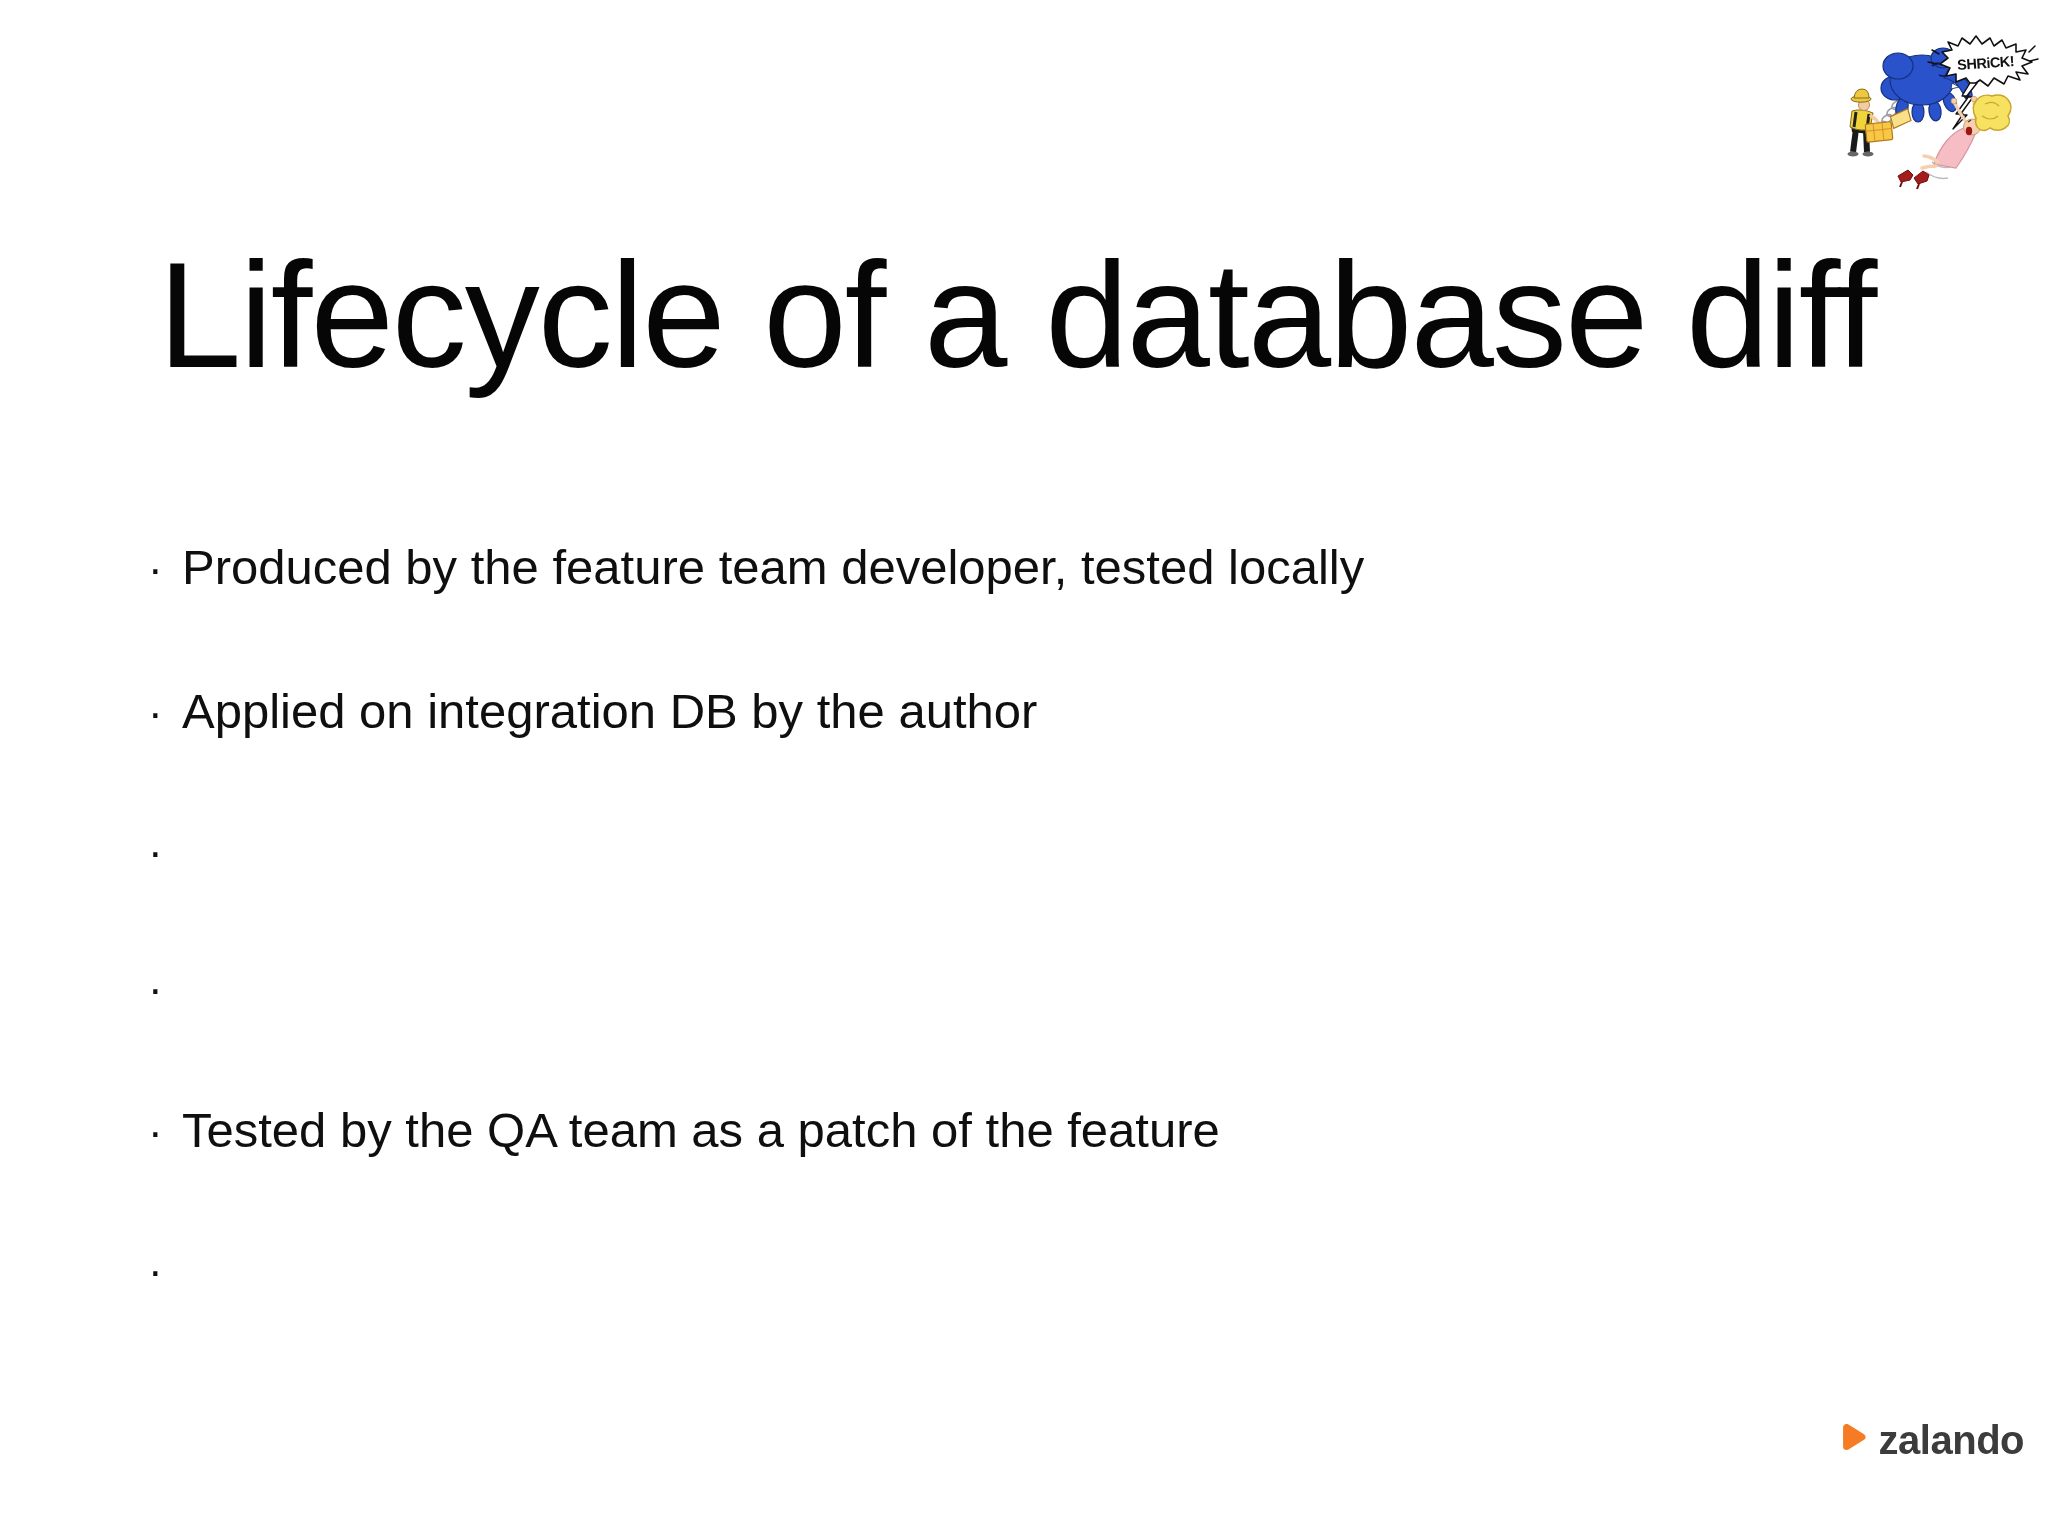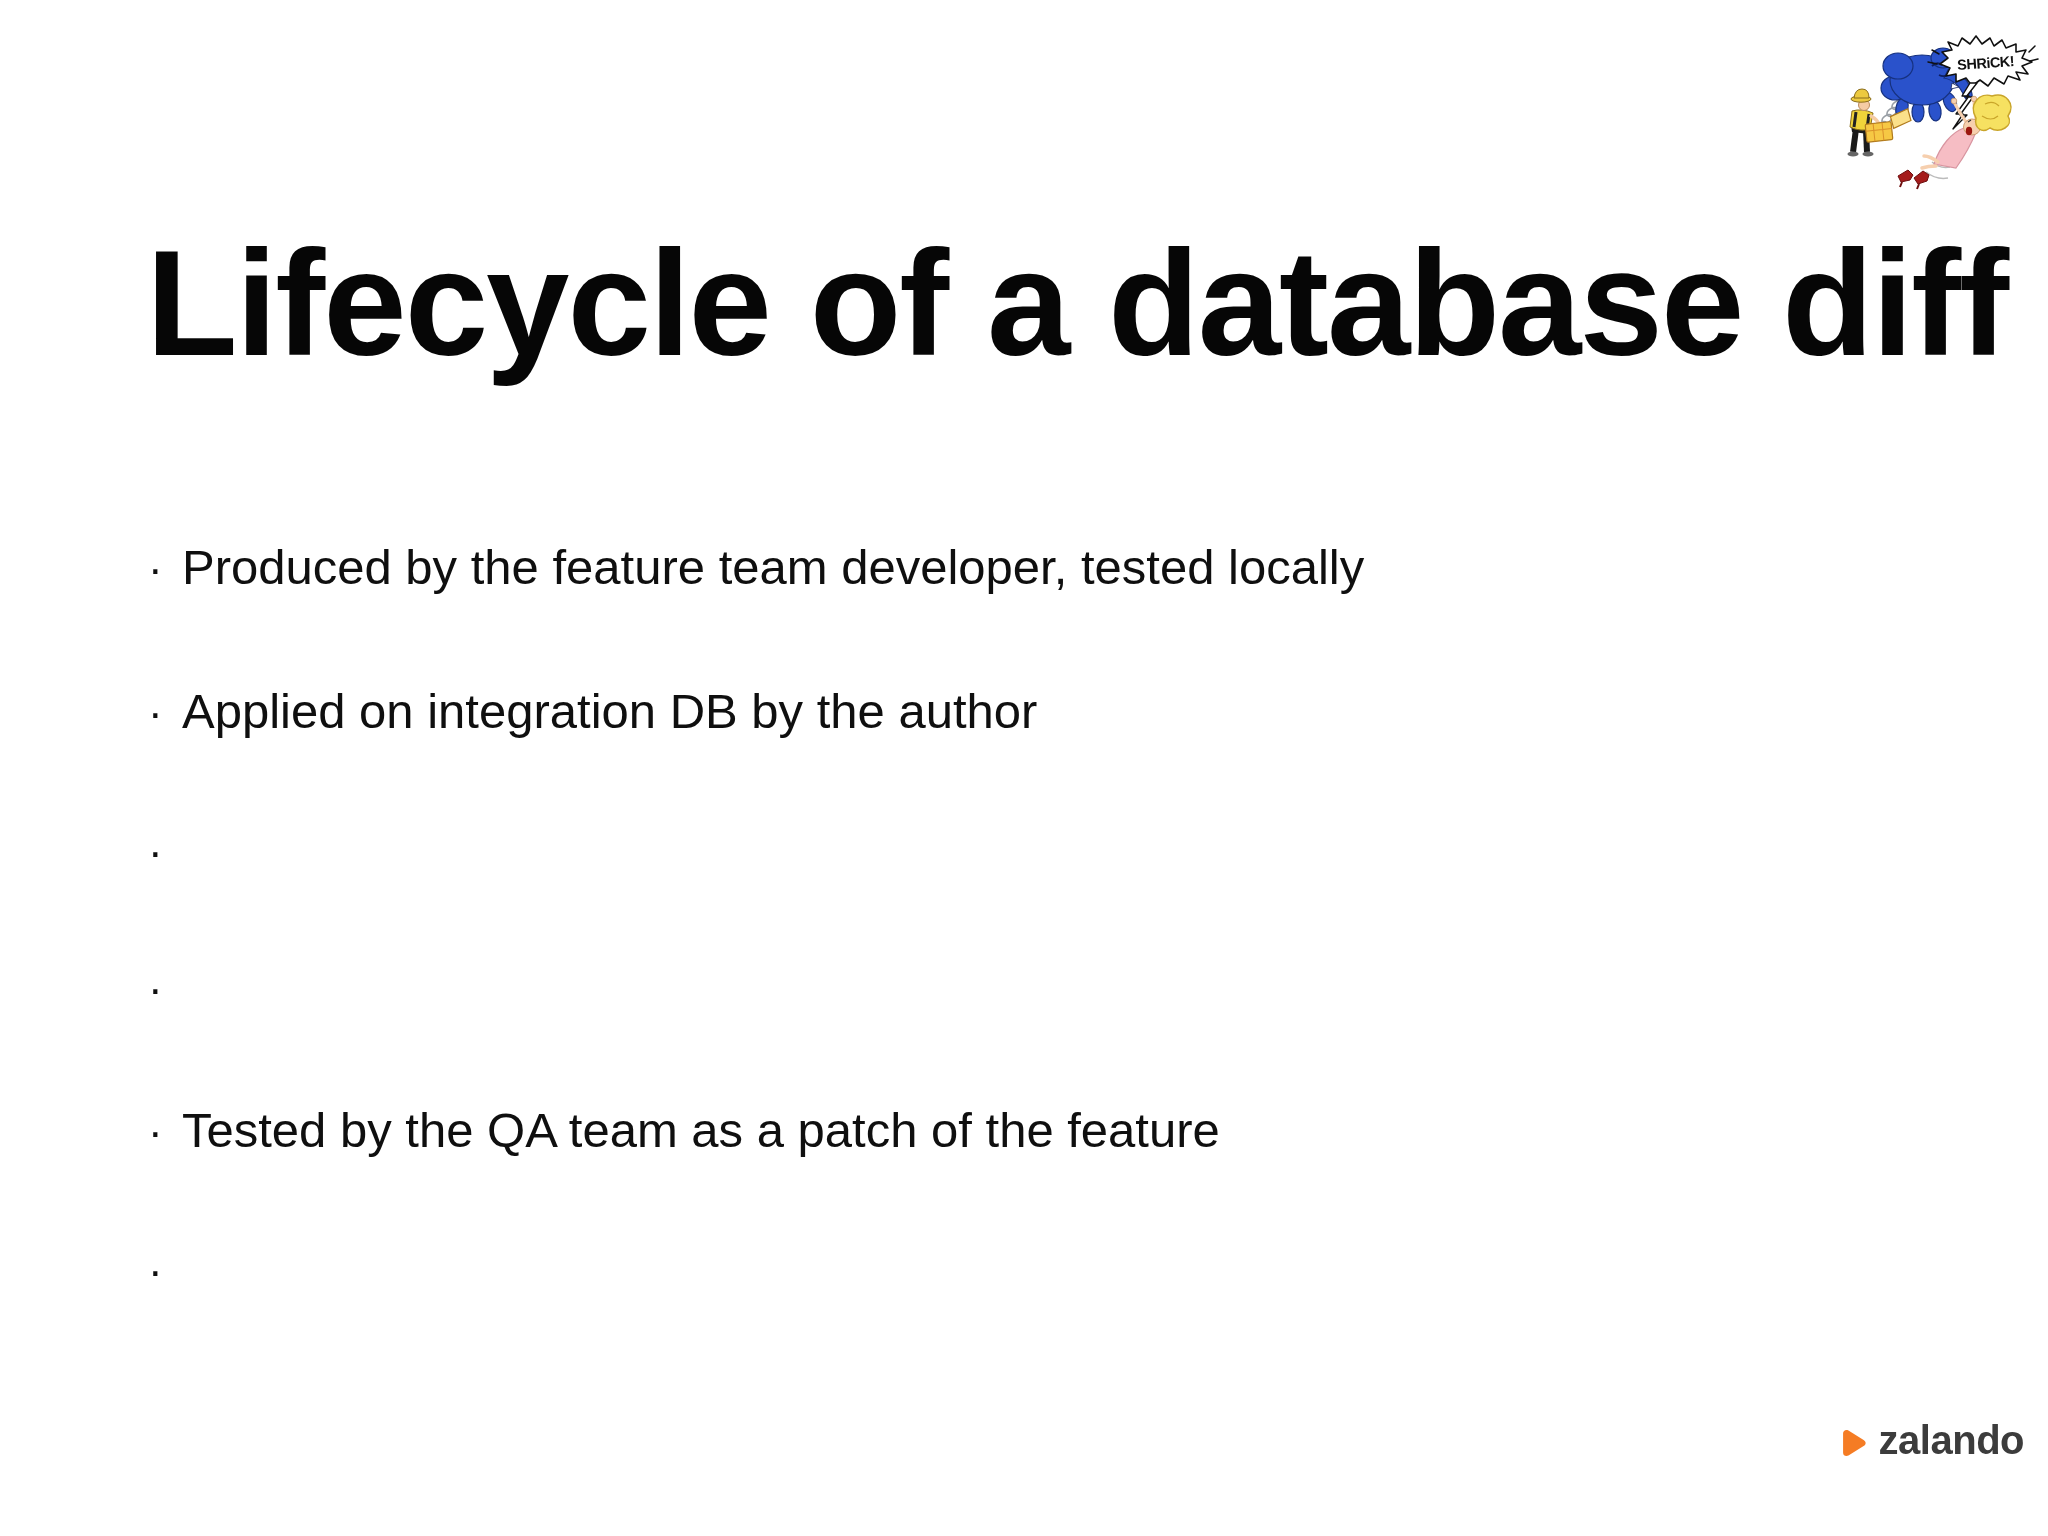--- a/index.html
+++ b/index.html
@@ -7,23 +7,23 @@
     width: 2048px; height: 1536px;
     background: #ffffff;
     position: relative;
     overflow: hidden;
     font-family: "Liberation Sans", sans-serif;
     color: #0a0a0a;
   }
   .title {
     position: absolute;
     left: 146px; top: 228px;
-    margin: 0;
+    margin: 12px;
     font-size: 150px;
-    font-weight: 700;
+    font-weight: 400;
     line-height: 1;
     letter-spacing: -2px;
     white-space: nowrap;
     color: #060606;
     text-align: center;
   }
   .bullets {
     position: absolute;
     left: 148px; top: 538px;
     margin: 0; padding: 0;
@@ -46,21 +46,21 @@
   }
   .cartoon {
     position: absolute;
     left: 1840px; top: 26px;
     width: 200px; height: 165px;
   }
   .footer-logo {
     position: absolute;
     top: 1420px; right: 24px;
     display: flex;
-    align-items: flex-end;
+    align-items: flex-start;
     gap: 9px;
   }
   .footer-logo .wordmark {
     font-size: 40px;
     font-weight: 700;
     letter-spacing: -0.5px;
     color: #3c3c3c;
     line-height: 1;
   }
   .bubble-text {

